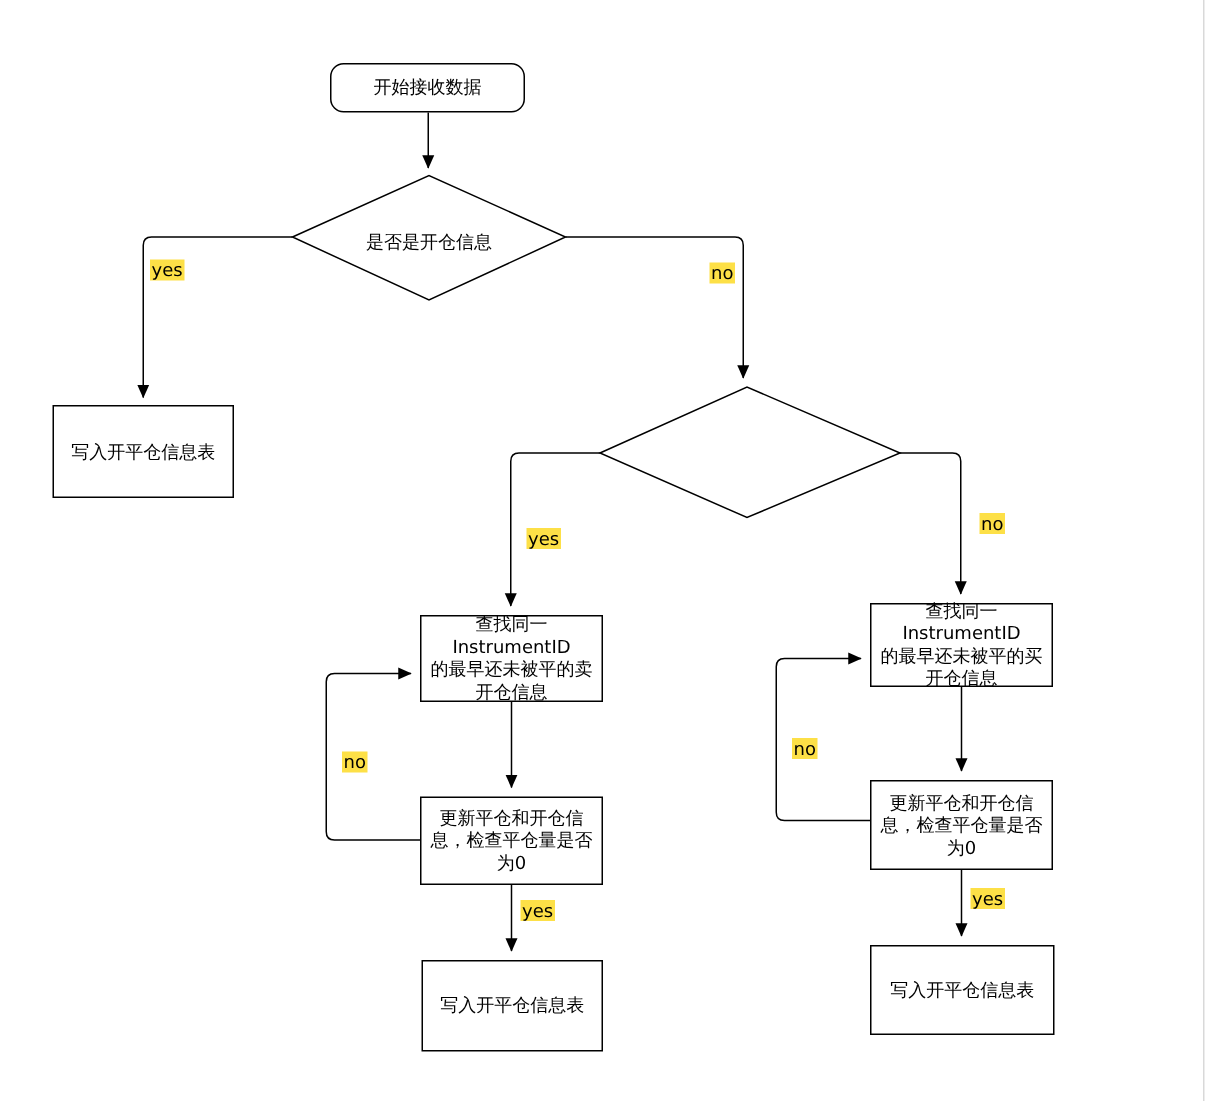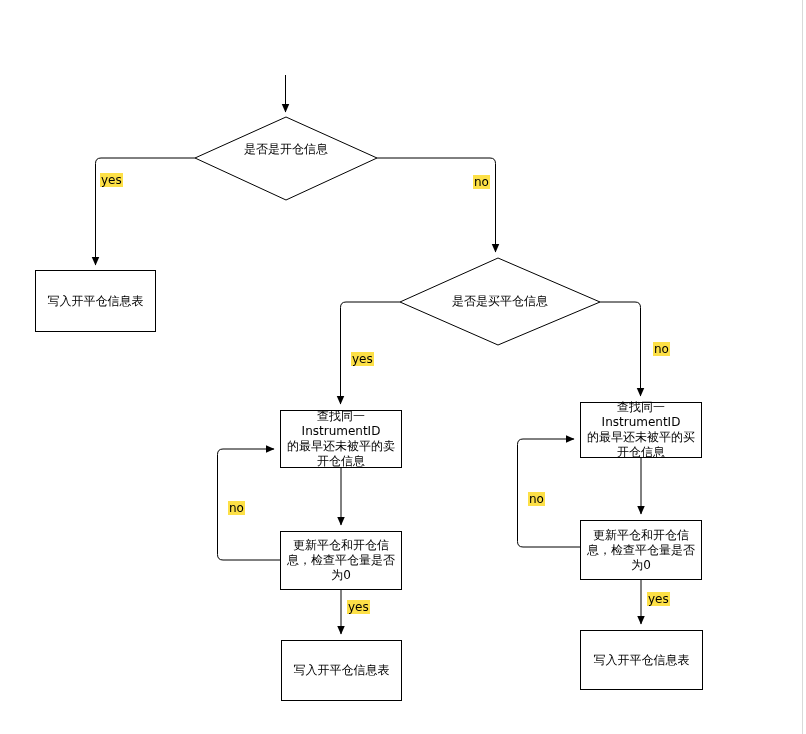--- a/index.html
+++ b/index.html
@@ -74,21 +74,21 @@
   
   #n-start   { left: 220px; top: 42px;  width: 130px; height: 33px; }
   #n-writeL  { left: 35px;  top: 270px; width: 121px; height: 62px; }
   #n-findS   { left: 280px; top: 410px; width: 122px; height: 58px; }
   #n-updL    { left: 280px; top: 531px; width: 122px; height: 59px; }
   #n-writeBL { left: 281px; top: 640px; width: 121px; height: 61px; }
   #n-findB   { left: 580px; top: 402px; width: 122px; height: 56px; }
   #n-updR    { left: 580px; top: 520px; width: 122px; height: 60px; }
   #n-writeBR { left: 580px; top: 630px; width: 123px; height: 60px; }
 
-  #lbl-d1 { left: 195px; top: 108px; width: 182px; height: 83px; }
+  #lbl-d1 { left: 195px; top: 120px; width: 182px; height: 83px; }
   #lbl-d2 { left: 400px; top: 258px; width: 200px; height: 87px; }
 
   #el-open-yes      { left: 100px; top: 173px; }
   #el-open-no       { left: 473px; top: 175px; }
   #el-buyclose-yes  { left: 351px; top: 352px; }
   #el-buyclose-no   { left: 653px; top: 342px; }
   #el-loopL-no      { left: 228px; top: 501px; }
   #el-loopR-no      { left: 528px; top: 492px; }
   #el-qtyL-yes      { left: 347px; top: 600px; }
   #el-qtyR-yes      { left: 647px; top: 592px; }
@@ -116,20 +116,23 @@
       <path d="M600,302 H635 Q640.5,302 640.5,307.5 V396" marker-end="url(#arrow)"></path>
       <path d="M341,468 V525" marker-end="url(#arrow)"></path>
       <path d="M341,590 V634" marker-end="url(#arrow)"></path>
       <path d="M641,458 V514" marker-end="url(#arrow)"></path>
       <path d="M641,580 V624" marker-end="url(#arrow)"></path>
       <path d="M280,560 H223 Q217.5,560 217.5,554.5 V454.5 Q217.5,449 223,449 H274" marker-end="url(#arrow)"></path>
       <path d="M580,547 H523 Q517.5,547 517.5,541.5 V444.5 Q517.5,439 523,439 H574" marker-end="url(#arrow)"></path>
     </g>
   </svg>
 
+  <div id="n-start" class="node rounded">
+    <span class="node-label">开始接收数据</span>
+  </div>
 
   <div id="n-writeL" class="node">
     <span class="node-label">写入开平仓信息表</span>
   </div>
 
   <div id="n-findS" class="node">
     <span class="node-label">查找同一InstrumentID
 的最早还未被平的卖
 开仓信息</span>
   </div>
@@ -156,23 +159,20 @@
 为0</span>
   </div>
 
   <div id="n-writeBR" class="node">
     <span class="node-label">写入开平仓信息表</span>
   </div>
 
   <div id="lbl-d1" class="diamond-label">
     <span>是否是开仓信息</span>
   </div>
-  <div id="lbl-d2" class="diamond-label">
-    <span>是否是买平仓信息</span>
-  </div>
 
   <div id="el-open-yes" class="edge-label">yes</div>
   <div id="el-open-no" class="edge-label">no</div>
   <div id="el-buyclose-yes" class="edge-label">yes</div>
   <div id="el-buyclose-no" class="edge-label">no</div>
   <div id="el-loopL-no" class="edge-label">no</div>
   <div id="el-loopR-no" class="edge-label">no</div>
   <div id="el-qtyL-yes" class="edge-label">yes</div>
   <div id="el-qtyR-yes" class="edge-label">yes</div>
 

